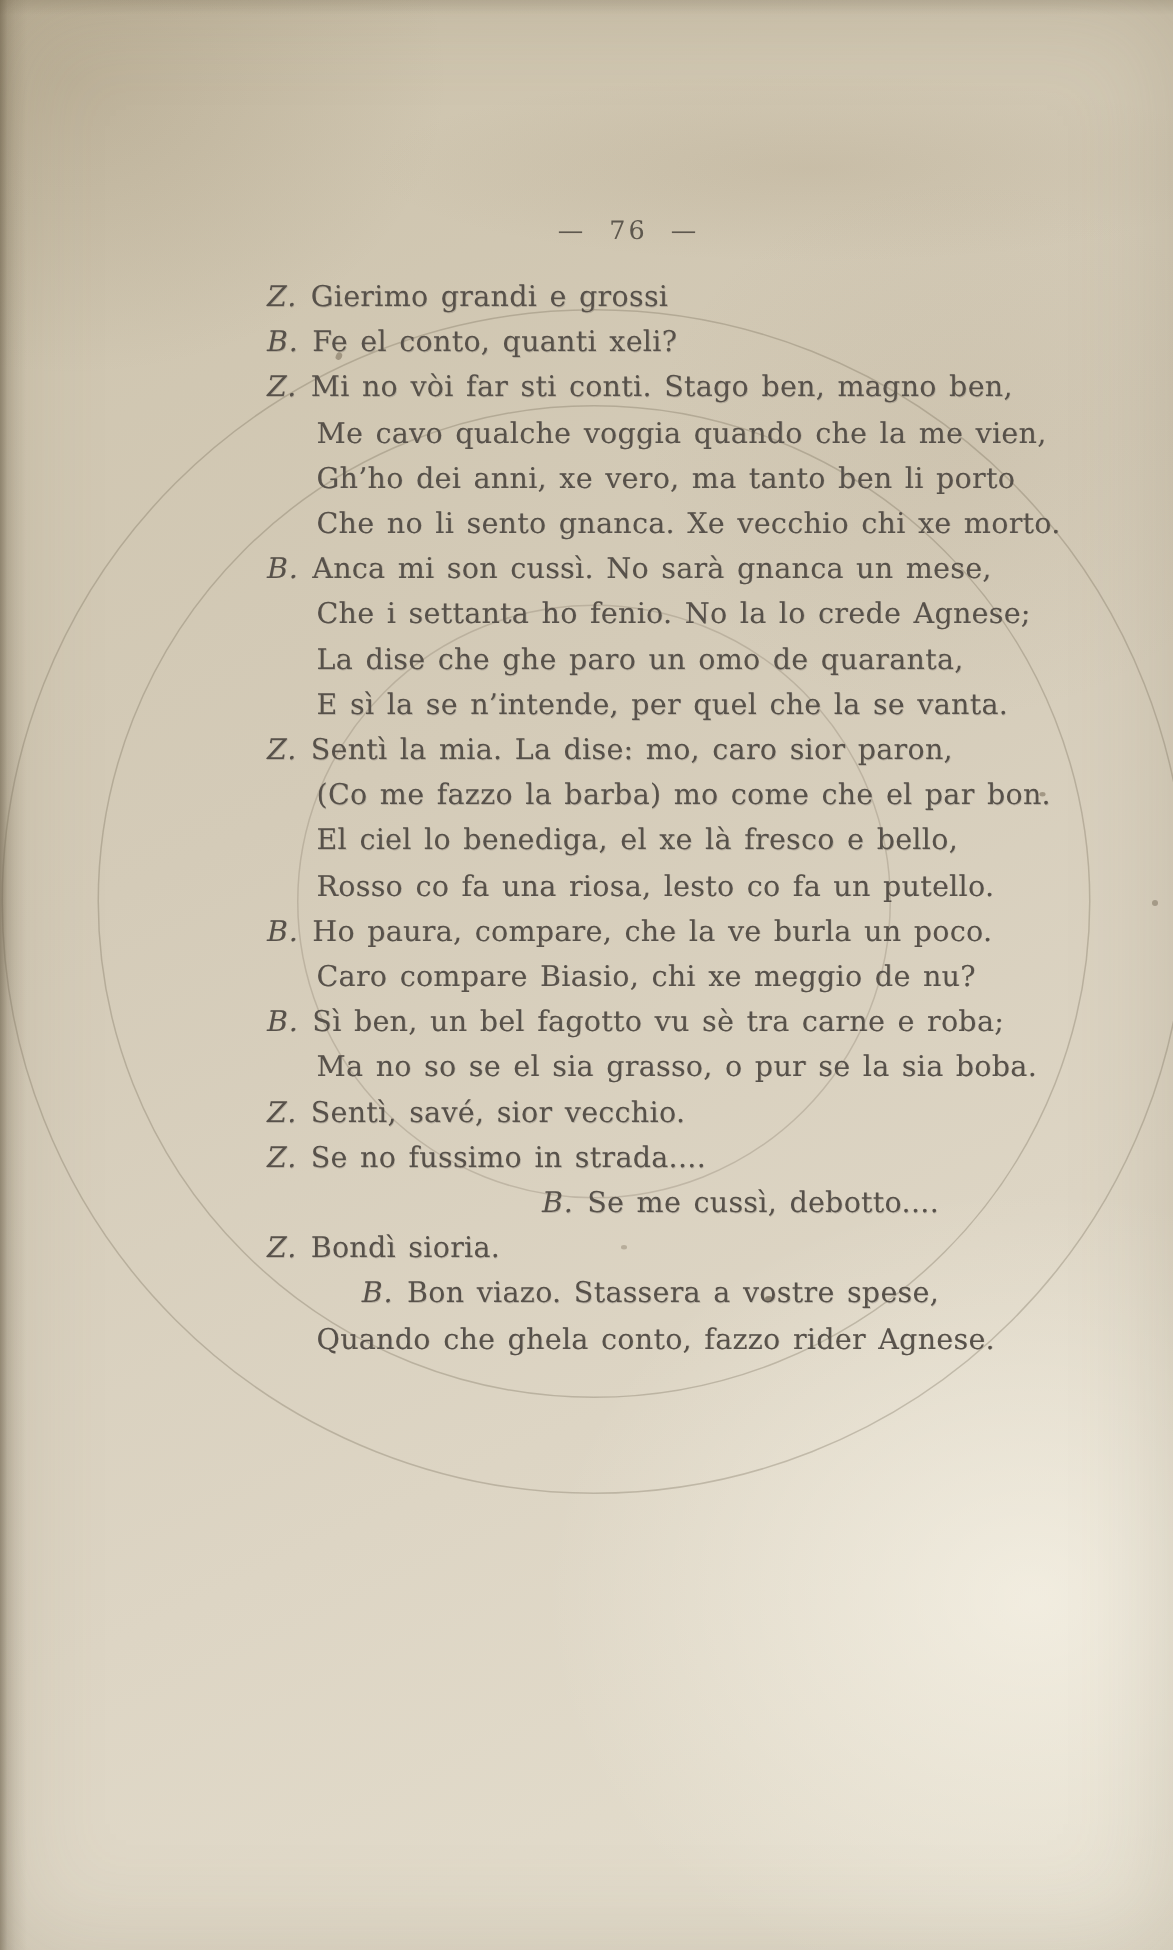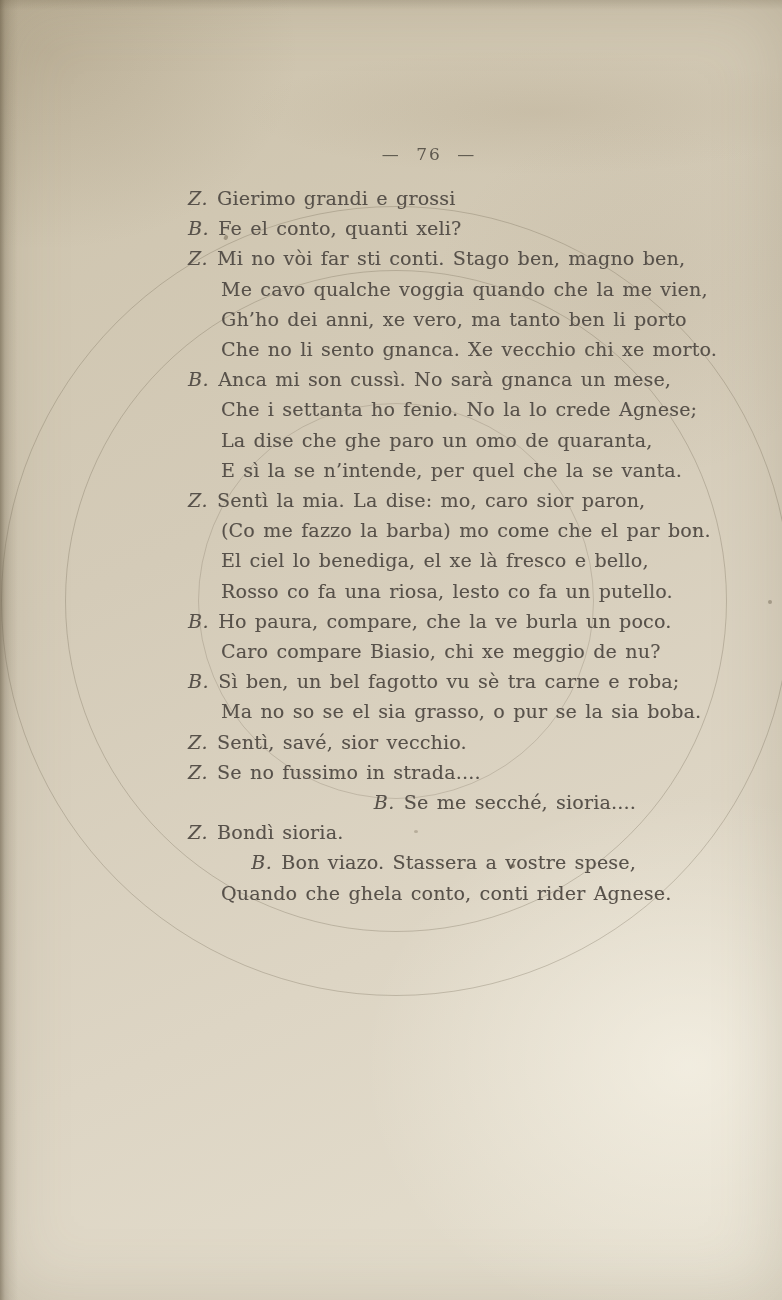--- a/index.html
+++ b/index.html
@@ -36,21 +36,21 @@
   .c-outer  { left: 1px;   top: 206px; width: 788px; height: 788px; }  
   .c-middle { left: 65px;  top: 270px; width: 660px; height: 660px; }  
   .c-inner  { left: 198px; top: 403px; width: 394px; height: 394px; border-color: rgba(108,98,80,0.24); } 
   .speck { position: absolute; border-radius: 50%; pointer-events: none; }
   .sp1 { left: 510px; top: 864px; width: 5px; height: 4px; background: rgba(110,100,84,0.75); }
   .sp2 { left: 224px; top: 235px; width: 4px; height: 5px; background: rgba(120,108,88,0.55); transform: rotate(25deg); border-radius: 40% 60% 60% 40%; }
   .sp3 { left: 693px; top: 528px; width: 4px; height: 3px; background: rgba(120,108,88,0.55); }
   .sp4 { left: 768px; top: 600px; width: 4px; height: 4px; background: rgba(120,108,88,0.50); }
   .sp5 { left: 414px; top: 830px; width: 4px; height: 3px; background: rgba(130,118,98,0.40); }
 
-  .textblock { position: absolute; left: 188px; top: 0; width: 482px; height: 100%; }
+  .textblock { position: absolute; left: 178px; top: 0; width: 482px; height: 100%; }
   .page-number {
     position: absolute; top: 144px; left: 0; width: 100%;
     text-align: center;
     font-size: 17px; letter-spacing: 2px; word-spacing: 8px;
     color: #5e584e;
   }
   .lines { position: absolute; top: 183px; left: 0; right: 0; }
   .line {
     line-height: 30.2px;
     font-size: 19px;
@@ -98,19 +98,19 @@
         <div class="line l"><span class="sp">Z.</span><span>Sentì la mia. La dise: mo, caro sior paron,</span></div>
         <div class="line c"><span>(Co me fazzo la barba) mo come che el par bon.</span></div>
         <div class="line c"><span>El ciel lo benediga, el xe là fresco e bello,</span></div>
         <div class="line c"><span>Rosso co fa una riosa, lesto co fa un putello.</span></div>
         <div class="line l"><span class="sp">B.</span><span>Ho paura, compare, che la ve burla un poco.</span></div>
         <div class="line c"><span>Caro compare Biasio, chi xe meggio de nu?</span></div>
         <div class="line l"><span class="sp">B.</span><span>Sì ben, un bel fagotto vu sè tra carne e roba;</span></div>
         <div class="line c"><span>Ma no so se el sia grasso, o pur se la sia boba.</span></div>
         <div class="line l"><span class="sp">Z.</span><span>Sentì, savé, sior vecchio.</span></div>
         <div class="line l"><span class="sp">Z.</span><span>Se no fussimo in strada....</span></div>
-        <div class="line ri"><span class="sp">B.</span><span>Se me secché, sioria....</span></div>
+        <div class="line ri"><span class="sp">B.</span><span>Se me cussì, debotto....</span></div>
         <div class="line l"><span class="sp">Z.</span><span>Bondì sioria.</span></div>
         <div class="line ri"><span class="sp">B.</span><span>Bon viazo. Stassera a vostre spese,</span></div>
-        <div class="line c"><span>Quando che ghela conto, conti rider Agnese.</span></div>
+        <div class="line c"><span>Quando che ghela conto, fazzo rider Agnese.</span></div>
       </div>
   </div>
 </div>
 
 </body></html>

